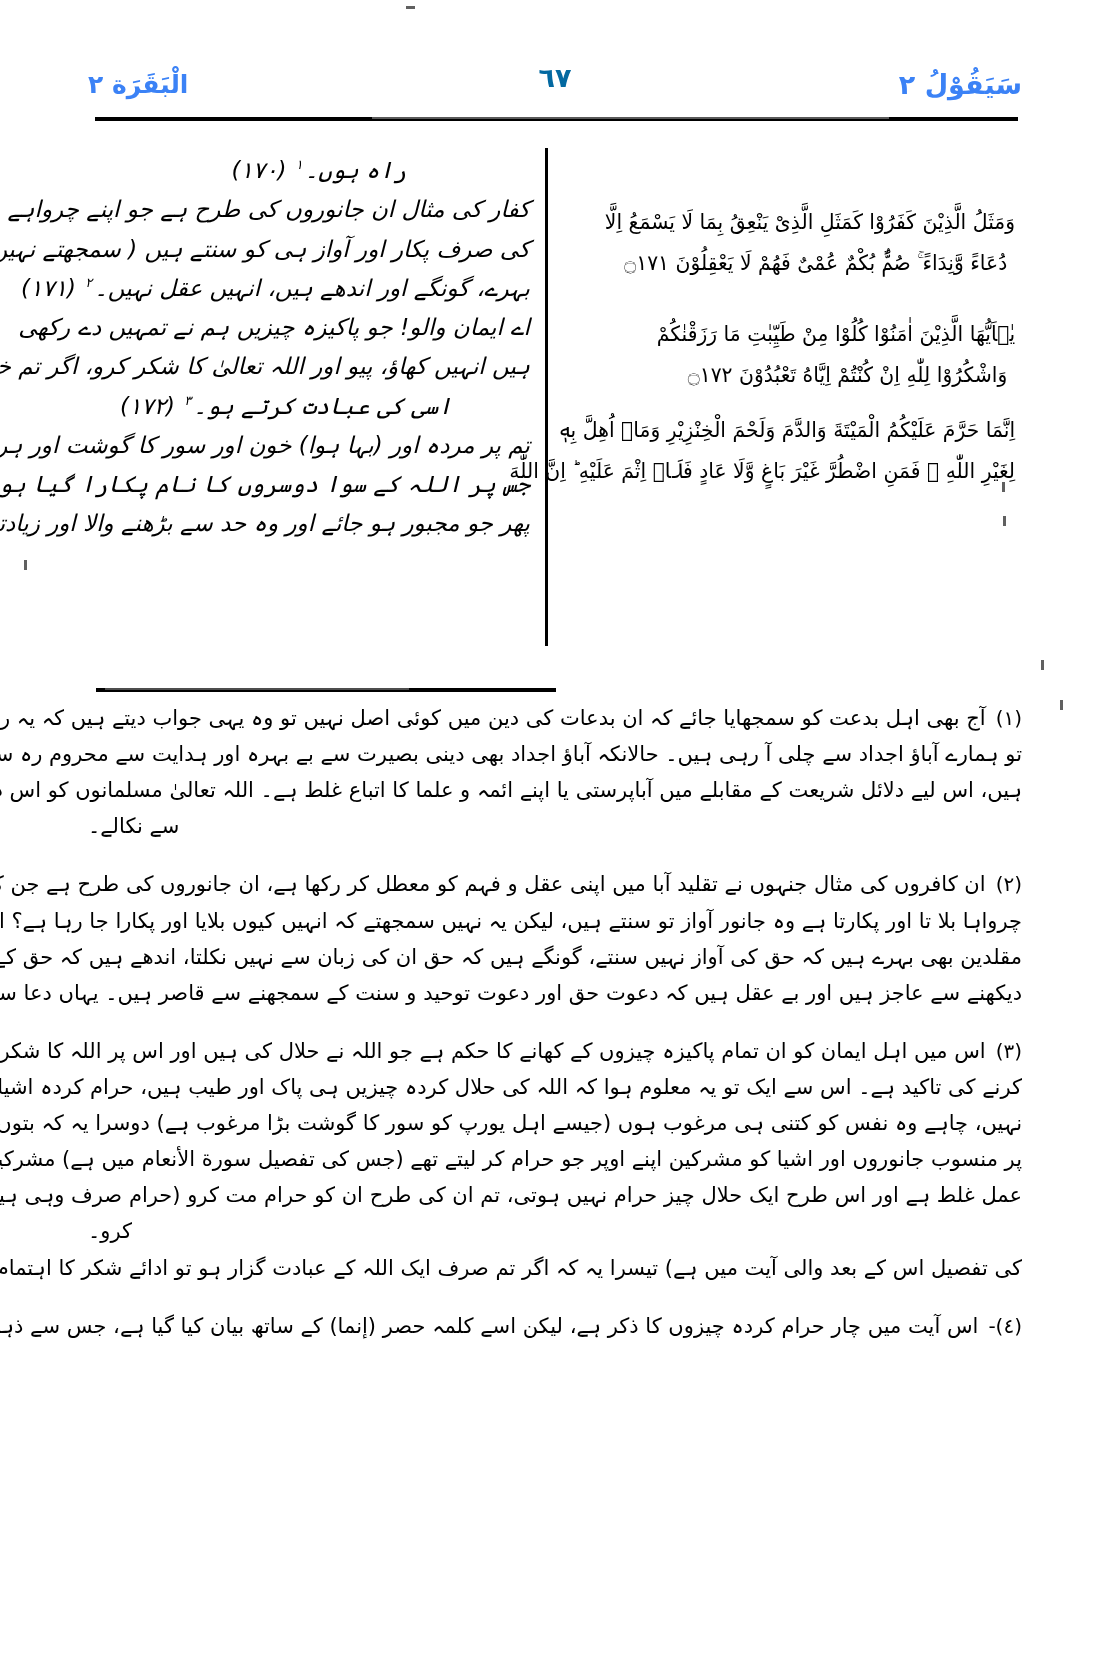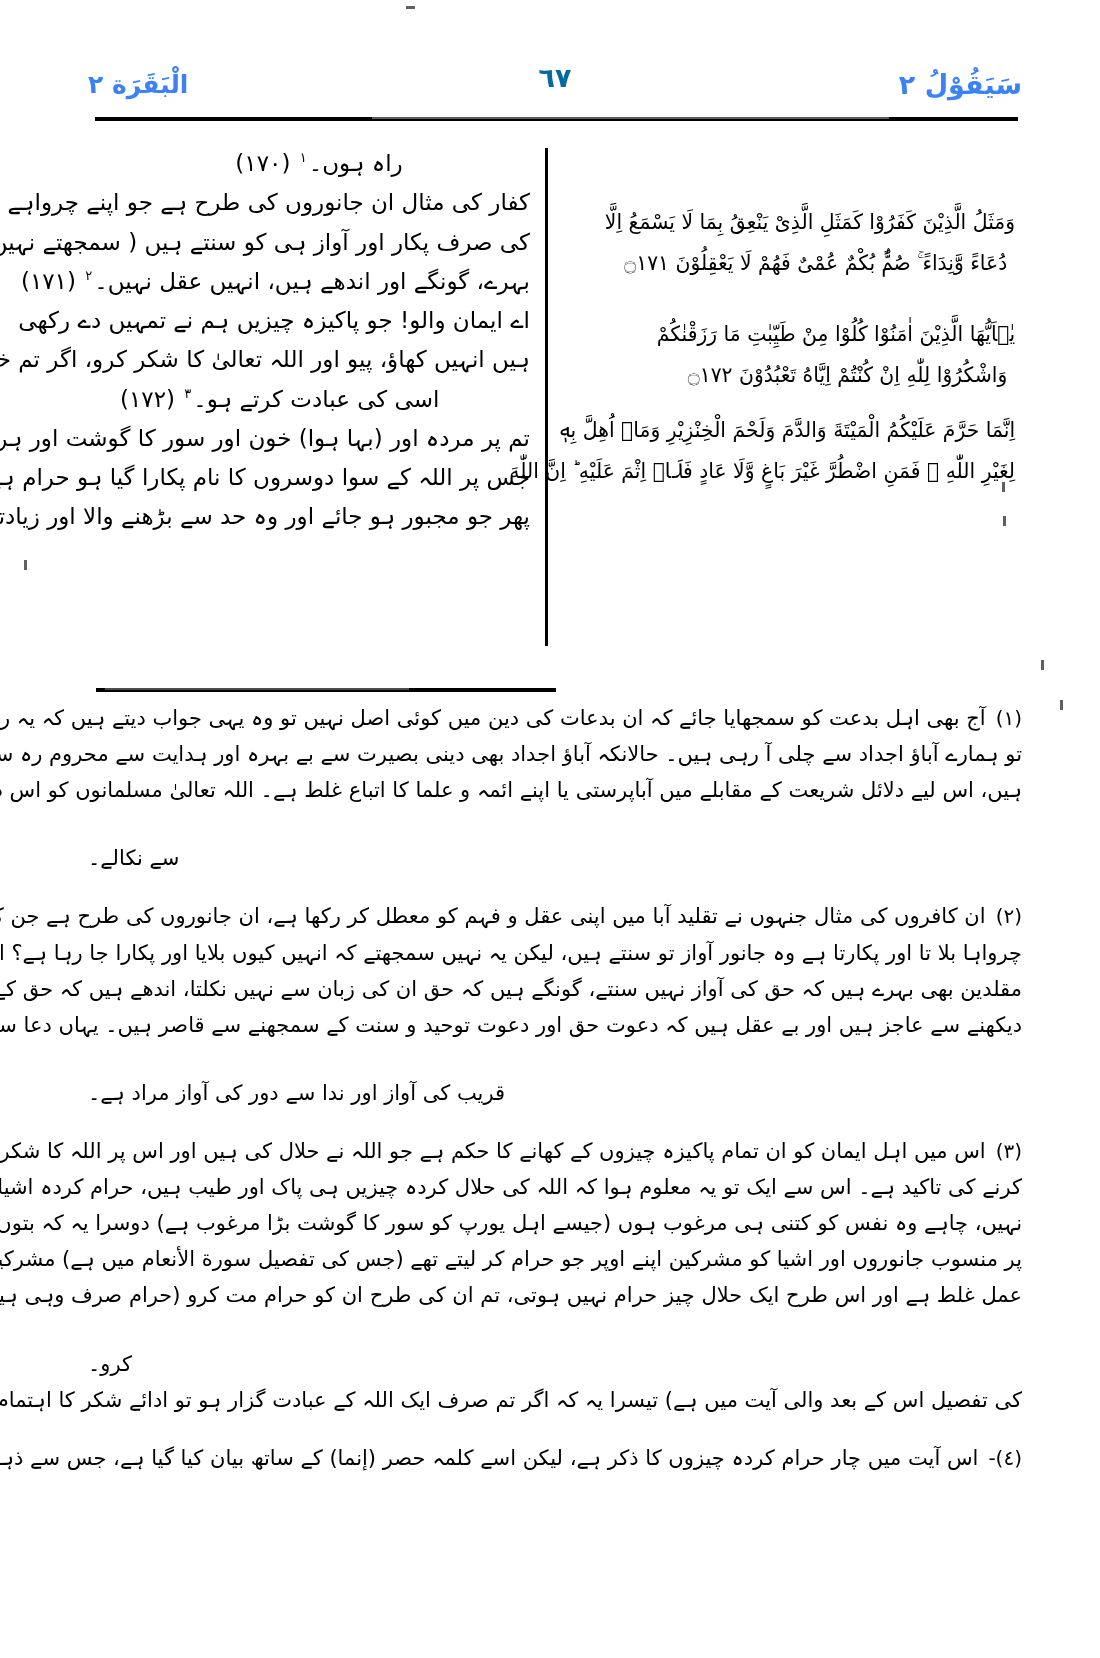--- a/index.html
+++ b/index.html
@@ -118,23 +118,24 @@
   .ayah-g1 { margin-top: 62px; }
   .ayah-g2 { margin-top: 30px; }
   .ayah-g3 { margin-top: 14px; }
   .ayah-line.center-pad { padding-right: 8px; }
 
   
   .urdu-col {
     position: absolute;
     right: 492px;
     left: 0;
-    top: 1px;
+    top: 8px;
     height: 100%;
     direction: rtl;
+    font-style: italic;
   }
   .urdu-line {
     font-family: "DejaVu Sans", sans-serif;
     font-size: 23px;
     line-height: 1.62;
     color: #000;
     direction: rtl;
     white-space: nowrap;
     margin-bottom: 2px;
   }
@@ -187,21 +188,21 @@
   }
   .fn-line {
     font-family: "DejaVu Sans", sans-serif;
     font-size: 21px;
     line-height: 1.72;
     color: #000;
     white-space: nowrap;
     direction: rtl;
   }
   .fn-line.fl-just   { text-align: justify; text-align-last: justify; }
-  .fn-line.fl-left   { text-align: left; margin-top: 32px; }
+  .fn-line.fl-left   { text-align: left; }
   .fn-marker {
     display: inline-block;
     padding-left: 10px;
     font-size: 20px;
   }
 
   
   .dust {
     position: absolute;
     width: 3px;
@@ -295,21 +296,20 @@
       <div class="fn-line fl-left">سے نکالے۔</div>
     </div>
 
     <div class="footnote">
       <div class="fn-line fl-just">
         <span class="fn-marker">(٢)</span><span>ان کافروں کی مثال جنہوں نے تقلید آبا میں اپنی عقل و فہم کو معطل کر رکھا ہے، ان جانوروں کی طرح ہے جن کو</span>
       </div>
       <div class="fn-line fl-just">چرواہا بلا تا اور پکارتا ہے وہ جانور آواز تو سنتے ہیں، لیکن یہ نہیں سمجھتے کہ انہیں کیوں بلایا اور پکارا جا رہا ہے؟ اسی طرح یہ</div>
       <div class="fn-line fl-just">مقلدین بھی بہرے ہیں کہ حق کی آواز نہیں سنتے، گونگے ہیں کہ حق ان کی زبان سے نہیں نکلتا، اندھے ہیں کہ حق کے</div>
       <div class="fn-line fl-just">دیکھنے سے عاجز ہیں اور بے عقل ہیں کہ دعوت حق اور دعوت توحید و سنت کے سمجھنے سے قاصر ہیں۔ یہاں دعا سے</div>
-      <div class="fn-line fl-left">قریب کی آواز اور ندا سے دور کی آواز مراد ہے۔</div>
     </div>
 
     <div class="footnote">
       <div class="fn-line fl-just">
         <span class="fn-marker">(٣)</span><span>اس میں اہل ایمان کو ان تمام پاکیزہ چیزوں کے کھانے کا حکم ہے جو اللہ نے حلال کی ہیں اور اس پر اللہ کا شکر ادا</span>
       </div>
       <div class="fn-line fl-just">کرنے کی تاکید ہے۔ اس سے ایک تو یہ معلوم ہوا کہ اللہ کی حلال کردہ چیزیں ہی پاک اور طیب ہیں، حرام کردہ اشیا پاک</div>
       <div class="fn-line fl-just">نہیں، چاہے وہ نفس کو کتنی ہی مرغوب ہوں (جیسے اہل یورپ کو سور کا گوشت بڑا مرغوب ہے) دوسرا یہ کہ بتوں کے نام</div>
       <div class="fn-line fl-just">پر منسوب جانوروں اور اشیا کو مشرکین اپنے اوپر جو حرام کر لیتے تھے (جس کی تفصیل سورة الأنعام میں ہے) مشرکین کا یہ</div>
       <div class="fn-line fl-just">عمل غلط ہے اور اس طرح ایک حلال چیز حرام نہیں ہوتی، تم ان کی طرح ان کو حرام مت کرو (حرام صرف وہی ہیں جس</div>

